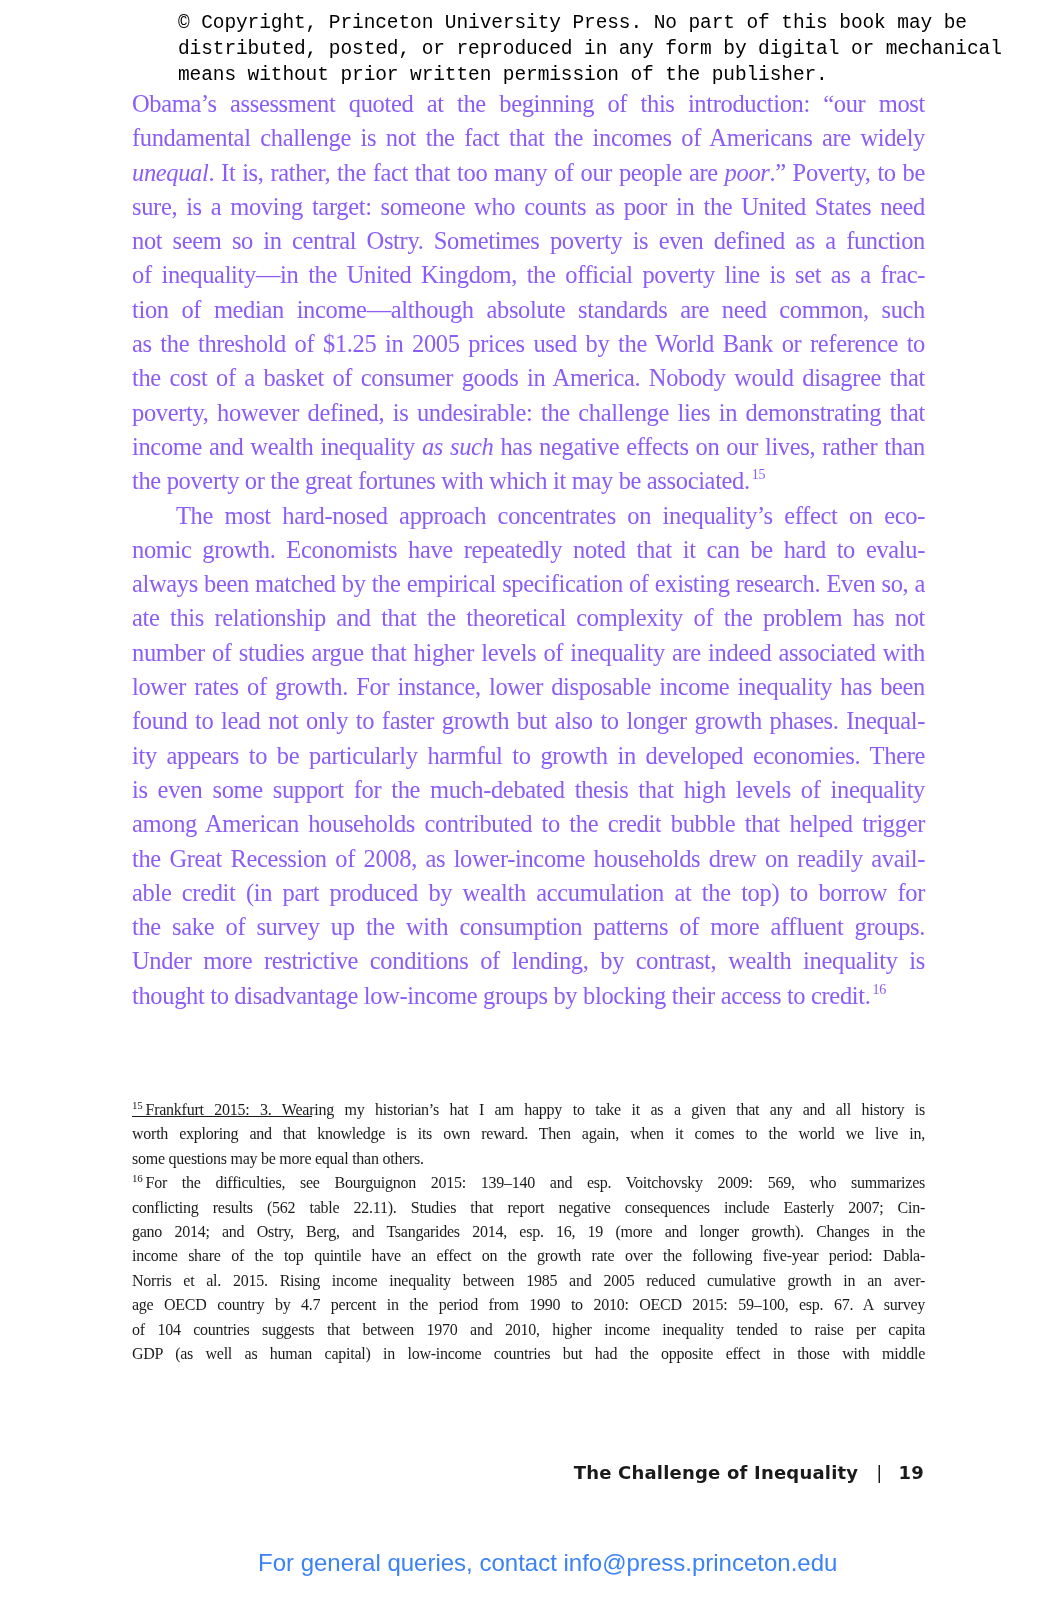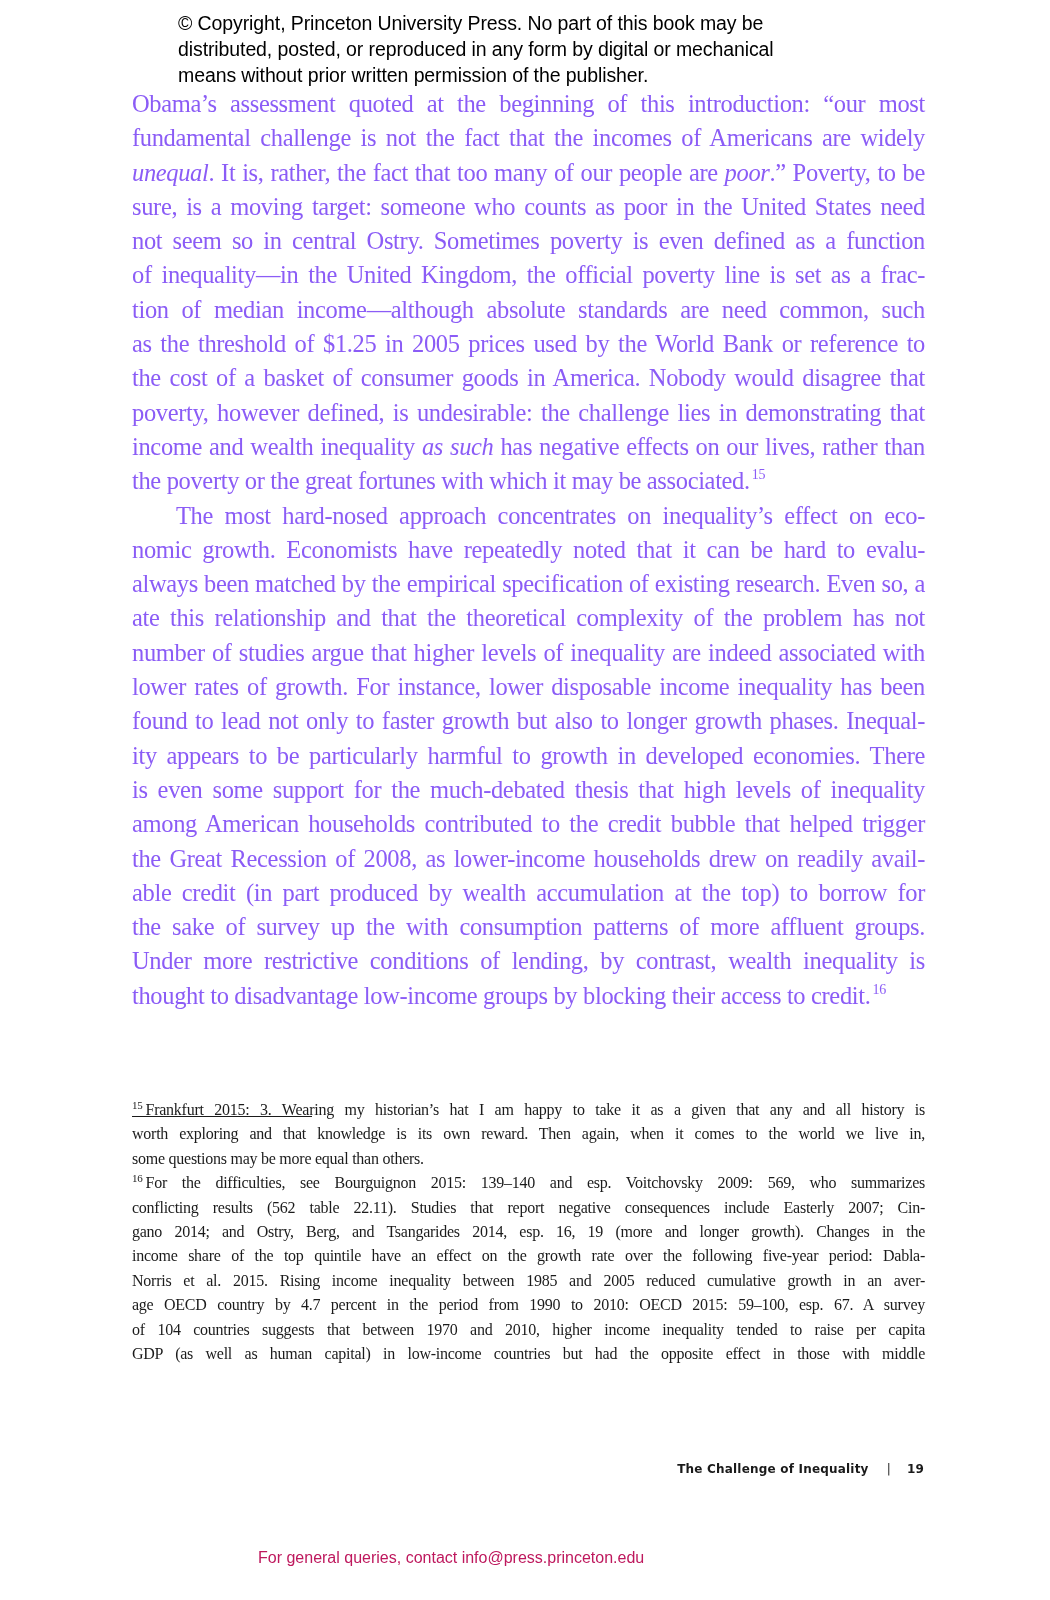--- a/index.html
+++ b/index.html
@@ -12,21 +12,21 @@
       height: 1600px;
       position: relative;
       overflow: hidden;
       color: #1a1a1a;
     }
     .copyright {
       position: absolute;
       left: 178px;
       top: 10px;
       width: 700px;
-      font-family: Liberation Sans, sans-serif;
+      font-family: Liberation Mono, monospace;
       font-size: 19.5px;
       line-height: 26px;
       color: #000;
       letter-spacing: -0.1px;
     }
     .copyright span { display: block; white-space: nowrap; }
 
     .body-text {
       position: absolute;
       left: 132px;
@@ -89,39 +89,39 @@
       top: -6px;
       vertical-align: 0;
       margin-right: 3px;
     }
 
     .running-footer {
       position: absolute;
       right: 126px;
       top: 1462px;
       font-family: "DejaVu Sans", sans-serif;
-      font-size: 12px;
+      font-size: 18px;
       font-weight: bold;
       color: #1a1a1a;
       letter-spacing: 0.2px;
       white-space: nowrap;
     }
     .running-footer .sep {
       display: inline-block;
       margin: 0 16px 0 18px;
       font-weight: normal;
     }
 
     .contact {
       position: absolute;
       left: 258px;
       top: 1549px;
       font-family: "Liberation Sans", sans-serif;
-      font-size: 16px;
-      color: #be185d;
+      font-size: 24px;
+      color: #3b82f6;
       white-space: nowrap;
     }
   </style>
 </head>
 <body>
 
 <div class="copyright">
   <span>© Copyright, Princeton University Press. No part of this book may be</span>
   <span>distributed, posted, or reproduced in any form by digital or mechanical</span>
   <span>means without prior written permission of the publisher.</span>

